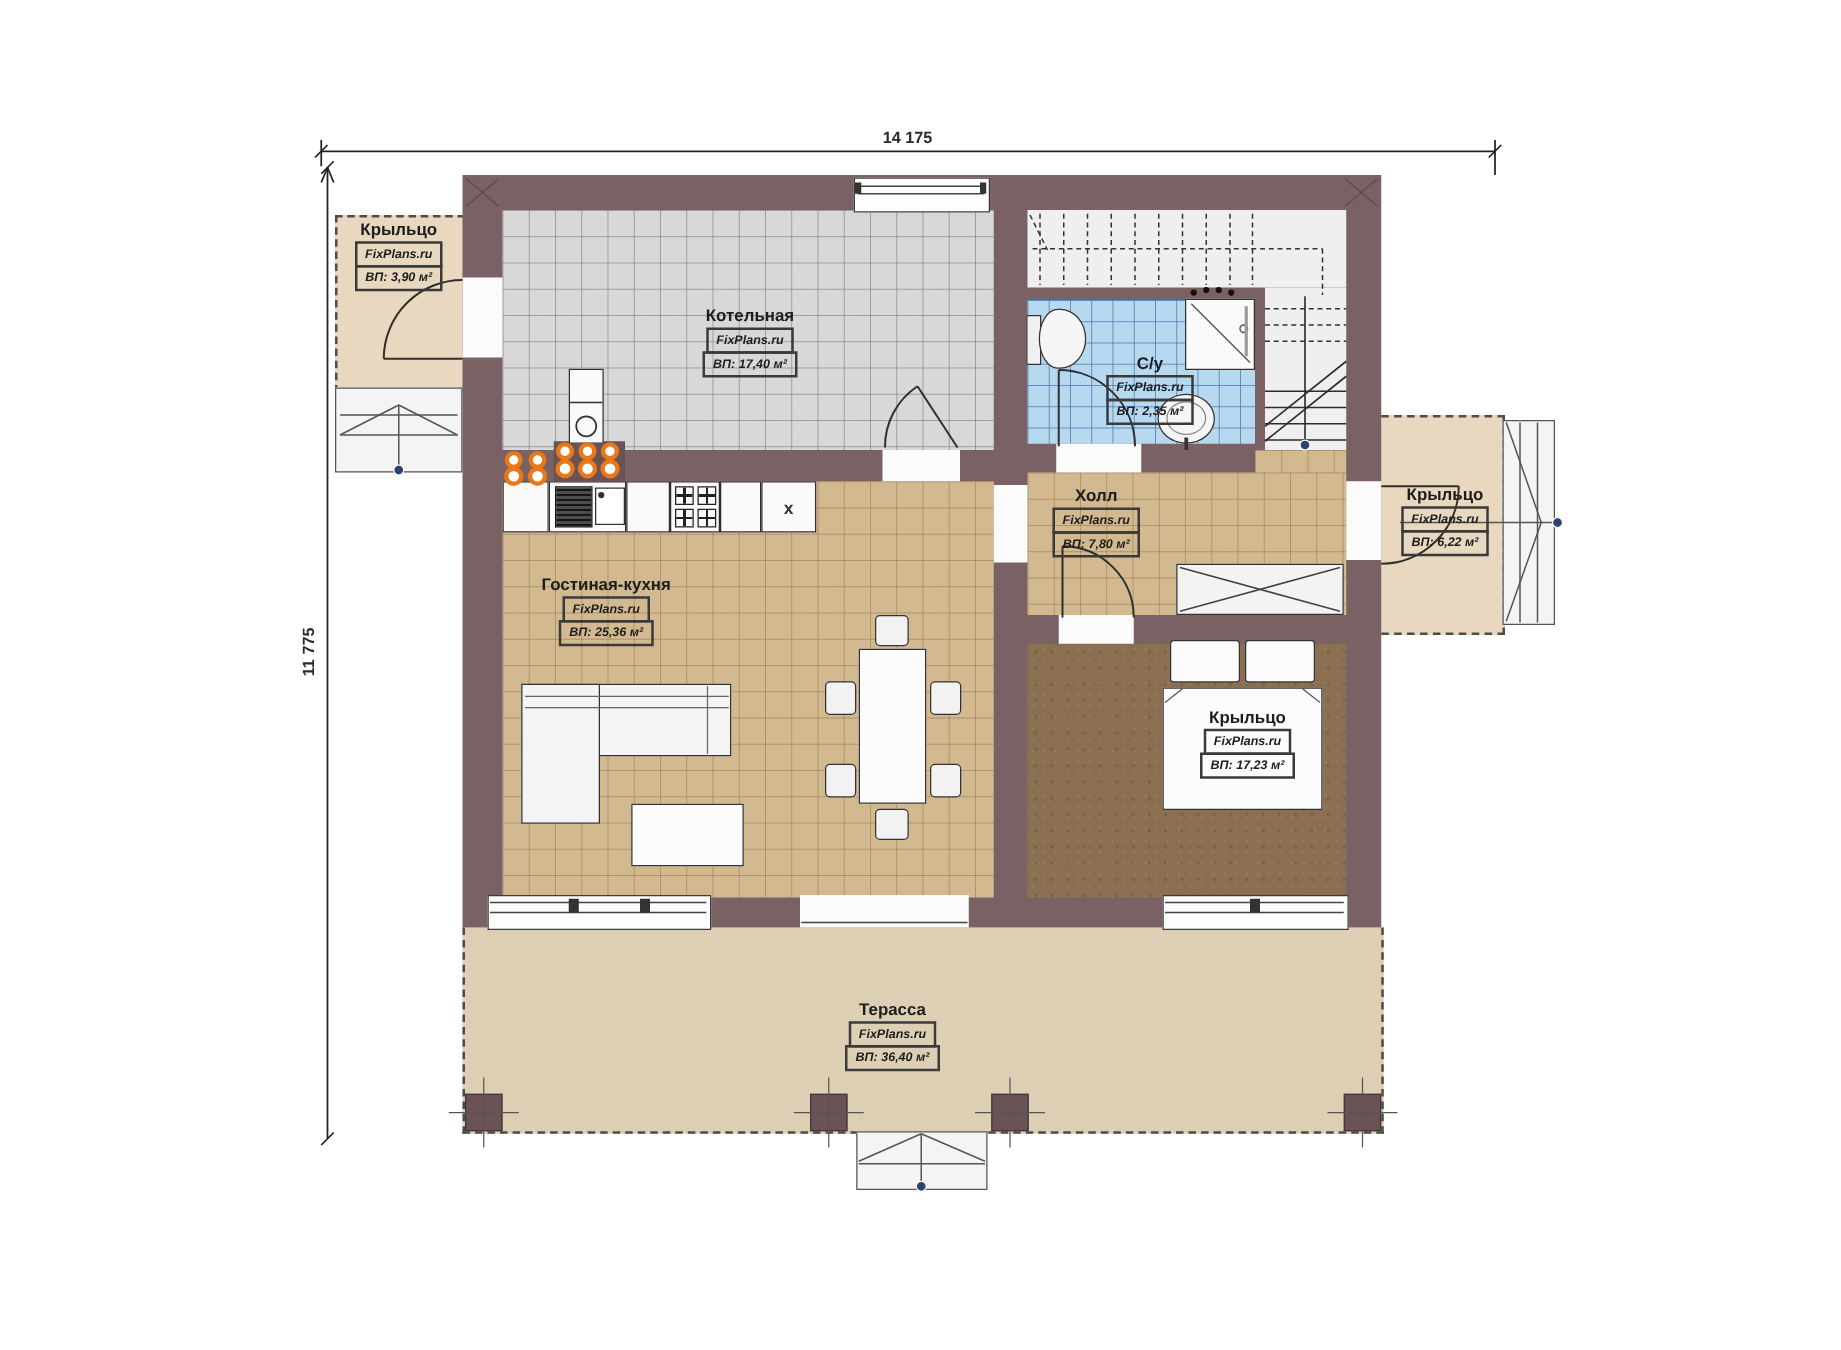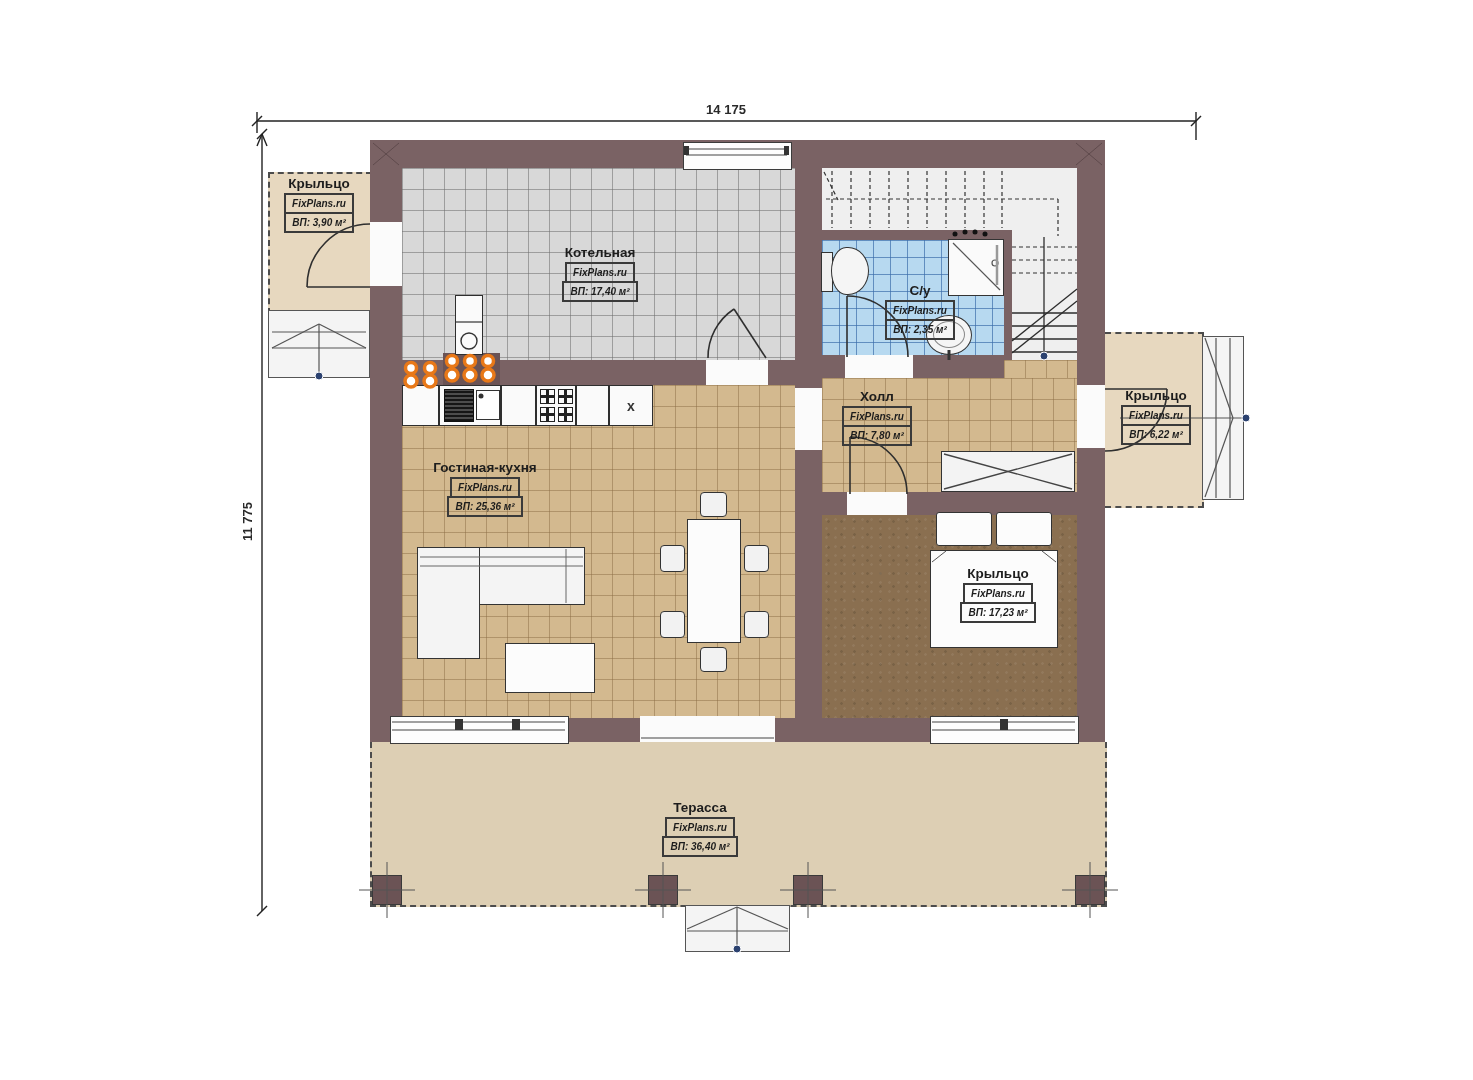--- a/index.html
+++ b/index.html
@@ -335,19 +335,19 @@
     <div class="rl-plate">FixPlans.ru</div>
     <div class="rl-plate">ВП: 25,36 м²</div>
   </div>
 
   <div class="room-label" style="left:923px;top:566px;width:150px;">
     <div class="rl-title">Крыльцо</div>
     <div class="rl-plate">FixPlans.ru</div>
     <div class="rl-plate">ВП: 17,23 м²</div>
   </div>
 
-  <div class="room-label" style="left:625px;top:800px;width:150px;">
+  <div class="room-label" style="left:639px;top:800px;width:150px;">
     <div class="rl-title">Терасса</div>
     <div class="rl-plate">FixPlans.ru</div>
     <div class="rl-plate">ВП: 36,40 м²</div>
   </div>
 
 </div>
 
 </body></html>

